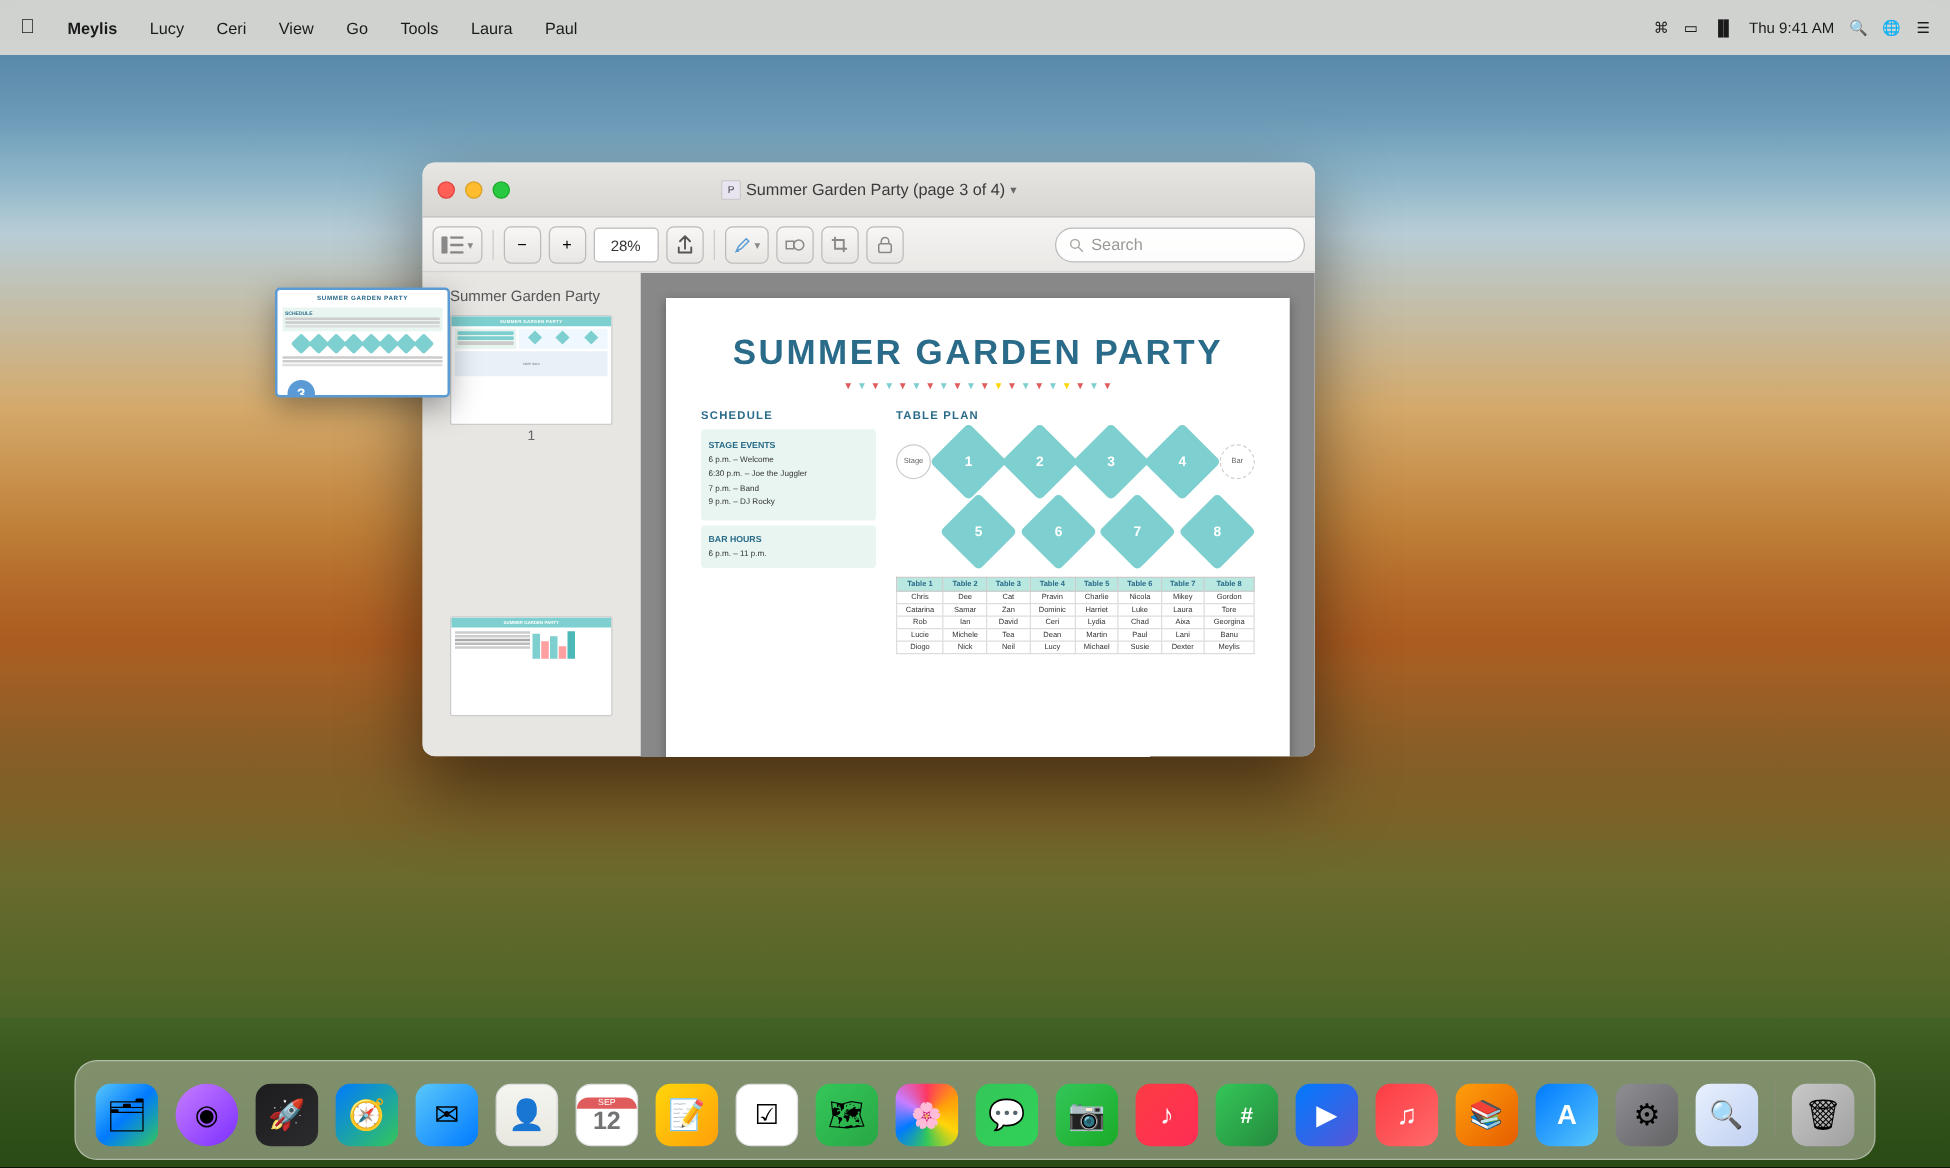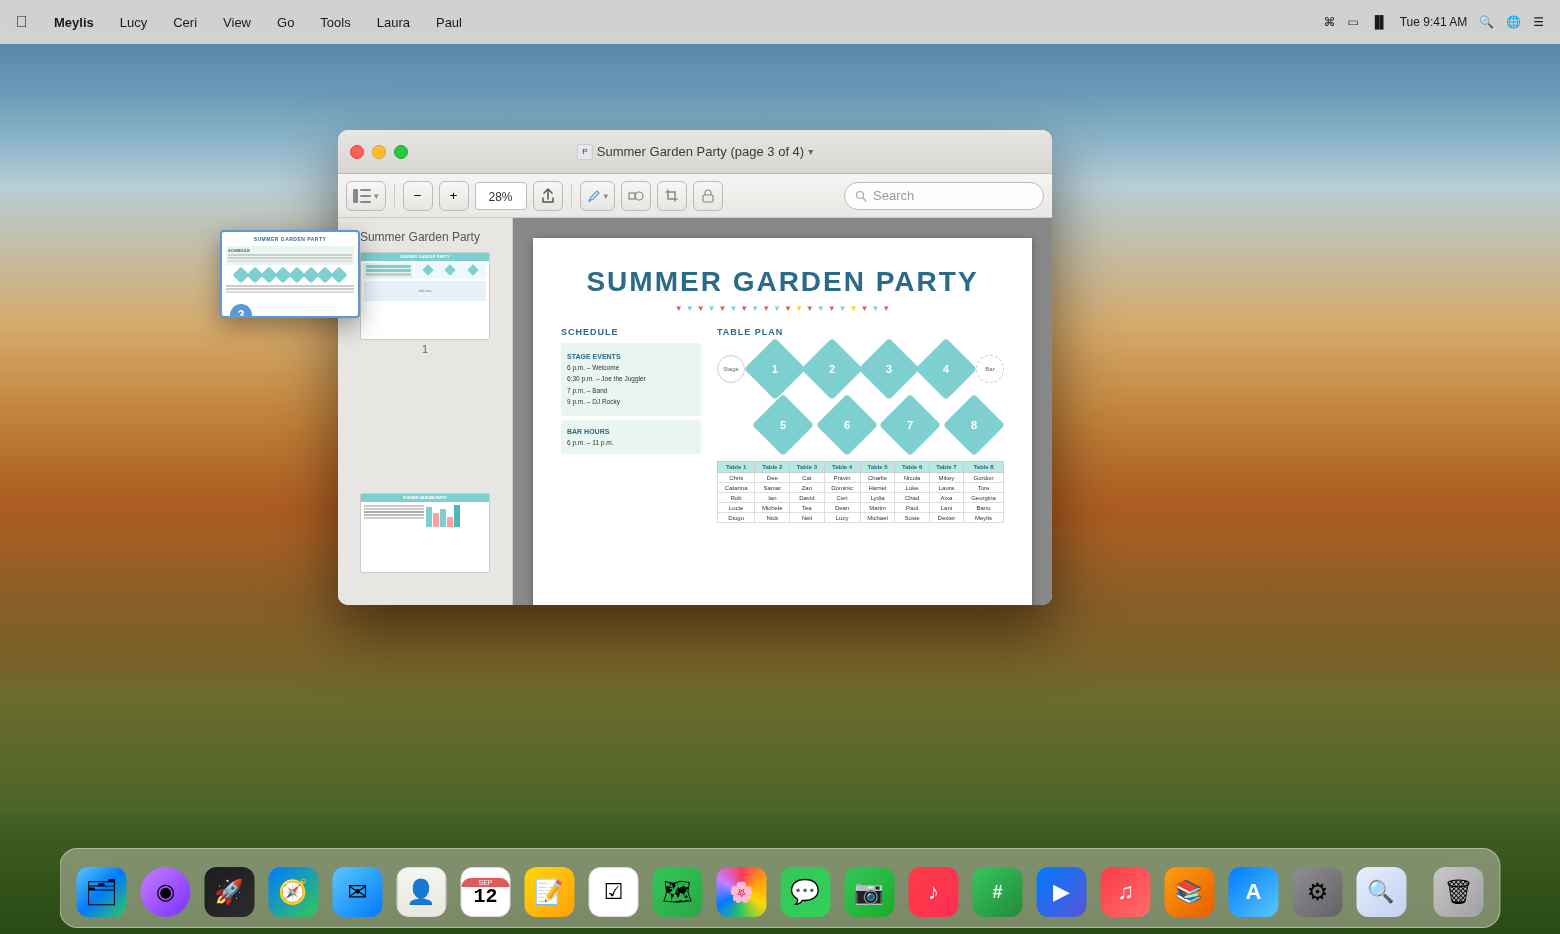--- a/index.html
+++ b/index.html
@@ -458,21 +458,21 @@
     <span class="menu-item">View</span>
     <span class="menu-item">Go</span>
     <span class="menu-item">Tools</span>
     <span class="menu-item">Laura</span>
     <span class="menu-item">Paul</span>
   </div>
   <div class="menubar-right">
     <span>⌘</span>
     <span>▭</span>
     <span>▐▌</span>
-    <span>Tue 9:41 AM</span>
+    <span>Thu 9:41 AM</span>
     <span>🔍</span>
     <span>🌐</span>
     <span>☰</span>
   </div>
 </div>
 
 <div id="preview-window">
 
   <div id="window-titlebar">
     <div class="traffic-light tl-close"></div>
@@ -805,21 +805,21 @@
   </div>
   <div class="dock-item">
     <div style="width:50px;height:50px;border-radius:12px;background:linear-gradient(135deg,#5ac8fa,#007aff);display:flex;align-items:center;justify-content:center;font-size:24px;">✉</div>
   </div>
   <div class="dock-item">
     <div style="width:50px;height:50px;border-radius:12px;background:linear-gradient(180deg,#f5f5f0,#e8e8e0);display:flex;align-items:center;justify-content:center;font-size:24px;border:1px solid #ddd;">👤</div>
   </div>
   <div class="dock-item">
     <div style="width:50px;height:50px;border-radius:12px;background:#fff;display:flex;flex-direction:column;align-items:center;justify-content:center;border:1px solid #ddd;">
       <div style="width:100%;background:#e05c5c;color:#fff;font-size:7px;text-align:center;border-radius:12px 12px 0 0;padding:1px;">SEP</div>
-      <div style="font-size:20px;font-weight:700;color:#000000;line-height:1;font-family:Liberation Mono, monospace;">12</div>
+      <div style="font-size:20px;font-weight:700;color:#737373;line-height:1;">12</div>
     </div>
   </div>
   <div class="dock-item">
     <div style="width:50px;height:50px;border-radius:12px;background:linear-gradient(135deg,#ffd60a,#ff9f0a);display:flex;align-items:center;justify-content:center;font-size:24px;">📝</div>
   </div>
   <div class="dock-item">
     <div style="width:50px;height:50px;border-radius:12px;background:#fff;border:1px solid #ddd;display:flex;align-items:center;justify-content:center;font-size:22px;">☑</div>
   </div>
   <div class="dock-item">
     <div style="width:50px;height:50px;border-radius:12px;background:linear-gradient(135deg,#34c759,#28a745);display:flex;align-items:center;justify-content:center;font-size:24px;">🗺</div>

